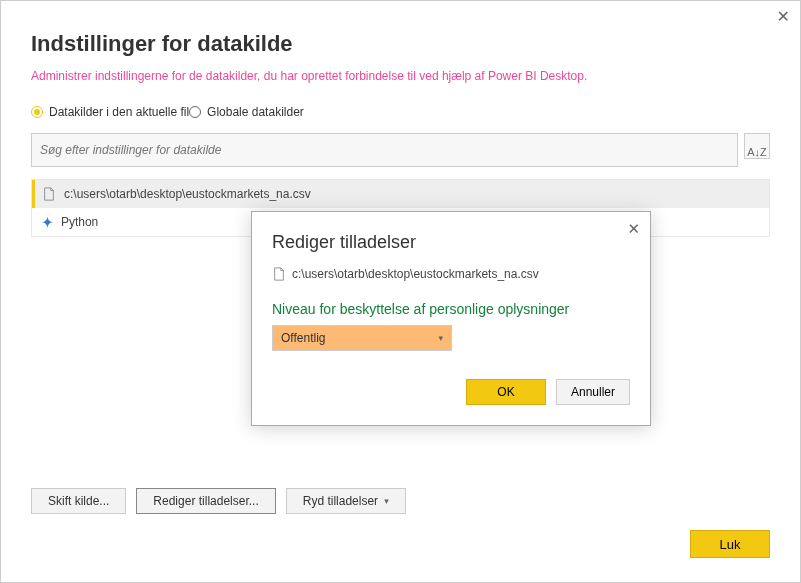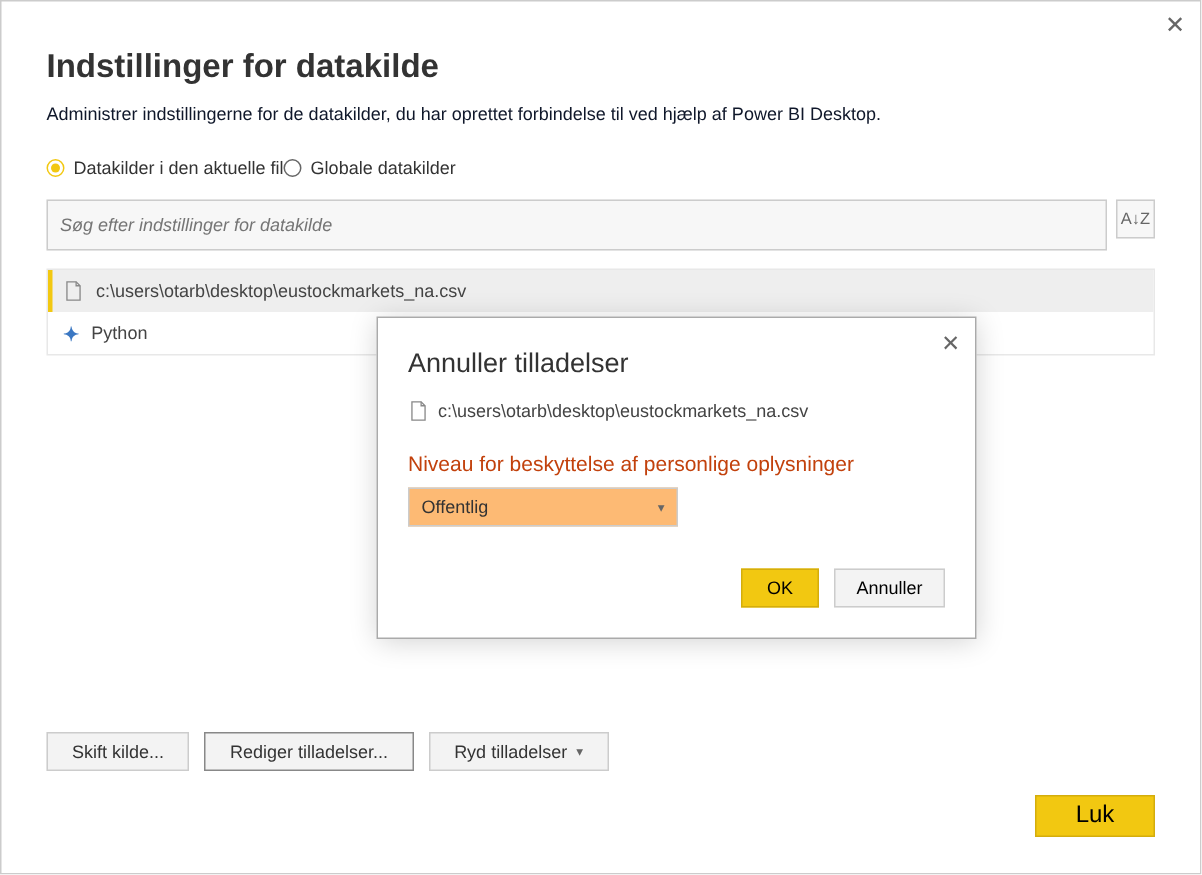--- a/index.html
+++ b/index.html
@@ -1,46 +1,46 @@
 <!DOCTYPE html>
 <html><head>
   <meta charset="utf-8">
   <style>
     * { box-sizing: border-box; margin: 0; padding: 0; font-family: "Segoe UI", Tahoma, sans-serif; }
     body { width: 801px; height: 583px; background: #fff; position: relative; overflow: hidden; }
     .window { border: 1px solid #ccc; width: 801px; height: 583px; position: relative; }
     .close-x { position: absolute; top: 6px; right: 10px; font-size: 16px; color: #666; cursor: pointer; }
     .content { padding: 30px 30px 20px 30px; }
     .title { font-size: 22px; font-weight: 700; color: #333; margin-bottom: 12px; }
-    .subtitle { font-size: 12px; color: #0f172a; margin-bottom: 22px; }
+    .subtitle { font-size: 12px; color: #ec4899; margin-bottom: 22px; }
     .radios { display: flex; font-size: 12px; color: #333; margin-bottom: 14px; align-items: center; }
     .radio { display: flex; align-items: center; gap: 6px; cursor: pointer; }
     .radio-dot { width: 12px; height: 12px; border-radius: 50%; border: 1px solid #666; display: flex; align-items: center; justify-content: center; }
     .radio-dot.checked { border-color: #f2c811; }
     .radio-dot .inner { width: 6px; height: 6px; border-radius: 50%; background: #f2c811; }
     .search-row { display: flex; gap: 6px; margin-bottom: 12px; }
     .search-input { flex: 1; height: 26px; border: 1px solid #ccc; background: #f7f7f7; padding: 16px 8px; font-size: 12px; font-style: italic; color: #999; }
-    .sort-btn { width: 26px; height: 26px; border: 1px solid #ccc; background: #f7f7f7; display: flex; align-items: center; justify-content: center; font-size: 11px; color: #666; cursor: pointer; }
+    .sort-btn { width: 26px; height: 26px; border: 1px solid #ccc; background: #f7f7f7; display: flex; align-items: flex-end; justify-content: center; font-size: 11px; color: #666; cursor: pointer; }
     .list { border: 1px solid #e8e8e8; }
     .list-item { display: flex; align-items: center; gap: 8px; height: 28px; padding: 0 10px; font-size: 12px; color: #444; cursor: pointer; }
     .list-item.selected { background: #eee; border-left: 3px solid #f2c811; padding-left: 7px; }
     .file-icon { width: 14px; height: 14px; }
     .bottom-buttons { position: absolute; left: 30px; bottom: 68px; display: flex; gap: 10px; }
     .btn { height: 26px; padding: 0 16px; font-size: 12px; background: #f3f3f3; border: 1px solid #ccc; color: #333; cursor: pointer; display: flex; align-items: center; gap: 6px; }
     .btn.active { border: 1px solid #888; }
     .caret { font-size: 9px; color: #666; }
-    .close-btn { position: absolute; right: 30px; bottom: 24px; background: #f2c811; border: 1px solid #d4ad0c; height: 28px; width: 80px; font-size: 16px; cursor: pointer; }
+    .close-btn { position: absolute; right: 30px; bottom: 24px; background: #f2c811; border: 1px solid #d4ad0c; height: 28px; width: 80px; font-size: 13px; cursor: pointer; }
     .modal { position: absolute; top: 210px; left: 250px; width: 400px; border: 1px solid #aaa; background: #fff; box-shadow: 0 2px 18px rgba(0,0,0,0.18); padding: 20px; }
     .modal-close { position: absolute; top: 8px; right: 10px; font-size: 15px; color: #666; cursor: pointer; }
     .modal-title { font-size: 18px; font-weight: 300; color: #333; margin-bottom: 14px; }
     .modal-path { display: flex; align-items: center; gap: 6px; font-size: 12px; color: #444; margin-bottom: 20px; }
-    .modal-label { font-size: 14px; color: #c2410c; margin-bottom: 8px; }
+    .modal-label { font-size: 14px; color: #15803d; margin-bottom: 8px; }
     .modal-select { width: 180px; height: 26px; border: 1px solid #ccc; background: #fdba74; padding: 0 8px; font-size: 12px; color: #333; display: flex; align-items: center; justify-content: space-between; cursor: pointer; margin-bottom: 28px; }
     .modal-actions { display: flex; justify-content: flex-end; gap: 10px; }
-    .btn-primary { background: #f2c811; border: 1px solid #d4ad0c; height: 26px; width: 52px; font-size: 12px; cursor: pointer; }
+    .btn-primary { background: #f2c811; border: 1px solid #d4ad0c; height: 26px; width: 80px; font-size: 12px; cursor: pointer; }
     .btn-secondary { background: #f3f3f3; border: 1px solid #ccc; height: 26px; padding: 0 14px; font-size: 12px; cursor: pointer; }
     .py-icon { color: #3b78c3; font-weight: bold; font-size: 13px; }
   </style>
 </head>
 <body>
 
 <div class="window">
   <span class="close-x">✕</span>
   <div class="content">
     <div class="title">Indstillinger for datakilde</div>
@@ -87,21 +87,21 @@
     <button class="btn">
       <span>Ryd tilladelser</span>
       <span class="caret">▾</span>
     </button>
   </div>
 
   <button class="close-btn">Luk</button>
 
   <div class="modal">
     <span class="modal-close">✕</span>
-    <div class="modal-title">Annuller tilladelser</div>
+    <div class="modal-title">Rediger tilladelser</div>
     <div class="modal-path">
       <svg class="file-icon" viewBox="0 0 16 16">
           <path d="M3 1h7l3 3v11H3z" fill="none" stroke="#888" stroke-width="1"></path>
           <path d="M10 1v3h3" fill="none" stroke="#888" stroke-width="1"></path>
         </svg>
       <span>c:\users\otarb\desktop\eustockmarkets_na.csv</span>
     </div>
     <div class="modal-label">Niveau for beskyttelse af personlige oplysninger</div>
     <div class="modal-select">
       <span>Offentlig</span>

